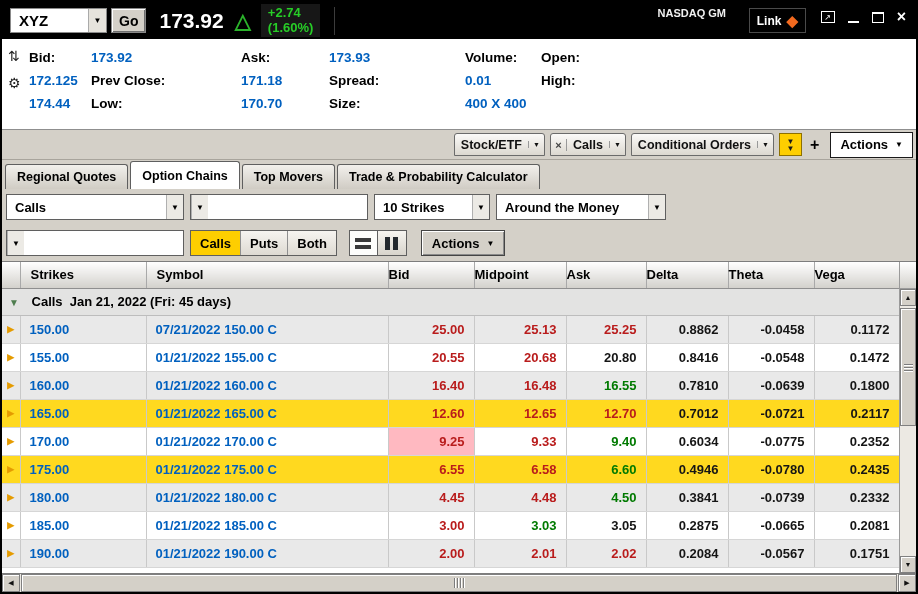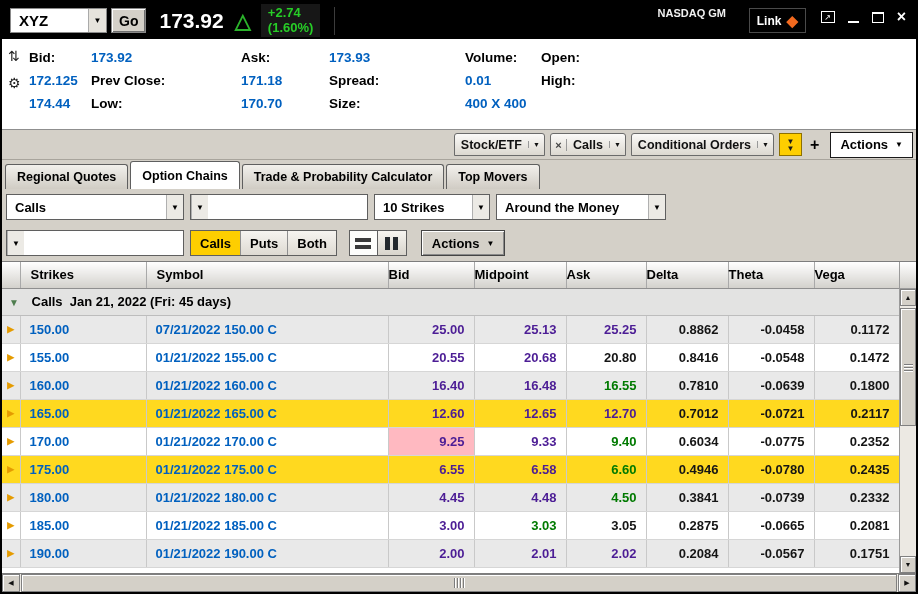--- a/index.html
+++ b/index.html
@@ -74,21 +74,21 @@
   .table-main{flex:1;overflow:hidden;background:#fff;}
   table.options{border-collapse:collapse;table-layout:fixed;width:897px;font-size:13px;border-radius:18px;}
   thead th{height:26px;background:linear-gradient(#ffffff,#d3d1cc);border-right:1px solid #a9a9a9;border-bottom:1px solid #8f8f8f;font-weight:bold;color:#000;text-align:left;padding:0 9px 0 0;}
   thead th.l{text-align:left;padding:0 0 0 10px;}
   tr.group-row td{height:27px;background:#e3e3e2;border-bottom:1px solid #bdbdbd;font-weight:bold;color:#000;text-align:left;padding-left:7px;}
   .group-tri{color:#4e7d4e;font-size:10px;margin-right:9px;}
   .group-label{white-space:pre;}
   tbody.data td{height:28px;border-right:1px solid #c9c9c9;border-bottom:1px solid #d6d6d6;font-weight:bold;text-align:right;padding:0 9px 0 0;white-space:nowrap;}
   tbody.data td.l{text-align:left;padding:0 4px 0 9px;}
   tbody.data td.c-exp{text-align:center;padding:0;color:#e59b00;font-size:9px;}
-  .t-blue{color:#0060bf;} .t-red{color:#4c1d95;} .t-green{color:#007a00;} .t-black{color:#151515;}
+  .t-blue{color:#0060bf;} .t-red{color:#b91c1c;} .t-green{color:#007a00;} .t-black{color:#151515;}
   tr.bg-gray td{background:#e9e9e9;}
   tr.bg-white td{background:#ffffff;}
   tr.bg-yellow td{background:#ffd91f;}
   tbody.data td.cell-pink{background:#ffb9c1;margin-left:40px;}
 
   
   .vscroll{flex:0 0 17px;display:flex;flex-direction:column;background:#d4d0c8;border-left:1px solid #9a9a9a;}
   .vs-corner{flex:0 0 27px;border-bottom:1px solid #9a9a9a;background:linear-gradient(#ffffff,#d3d1cc);}
   .sbtn{flex:0 0 17px;background:#d4d0c8;border:1px solid #808080;box-shadow:inset 1px 1px 0 #fff;display:flex;align-items:center;justify-content:center;font-size:7px;color:#111;}
   .vs-track{flex:1;background:#ece9e3;position:relative;}
@@ -187,24 +187,24 @@
   </div>
 
   <div class="main-tabs">
     <div class="tab">
         <span>Regional Quotes</span>
       </div>
     <div class="tab active">
         <span>Option Chains</span>
       </div>
     <div class="tab">
+        <span>Top Movers</span>
+      </div>
+    <div class="tab">
         <span>Trade &amp; Probability Calculator</span>
-      </div>
-    <div class="tab">
-        <span>Top Movers</span>
       </div>
   </div>
 
   <div class="filter-row">
     <div class="combo w178">
       <span class="val">Calls</span>
       <span class="dd">▼</span>
     </div>
     <div class="combo w178">
       <span class="dd">▼</span>

